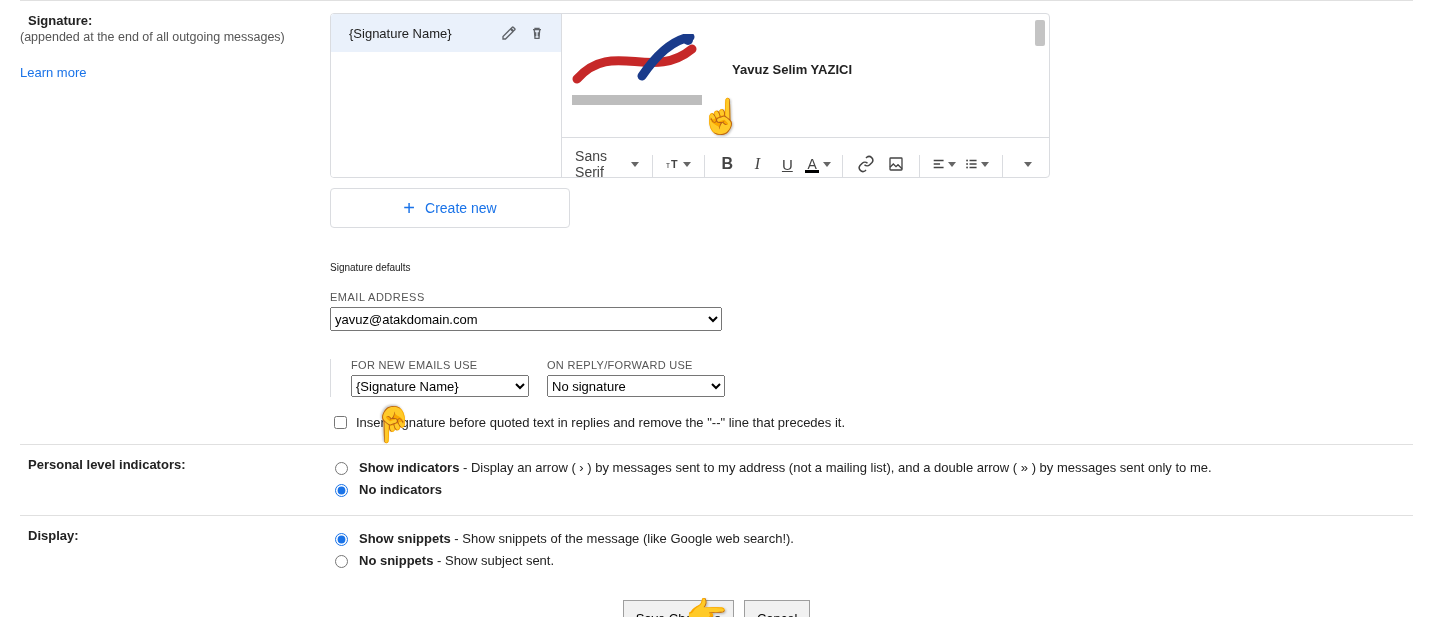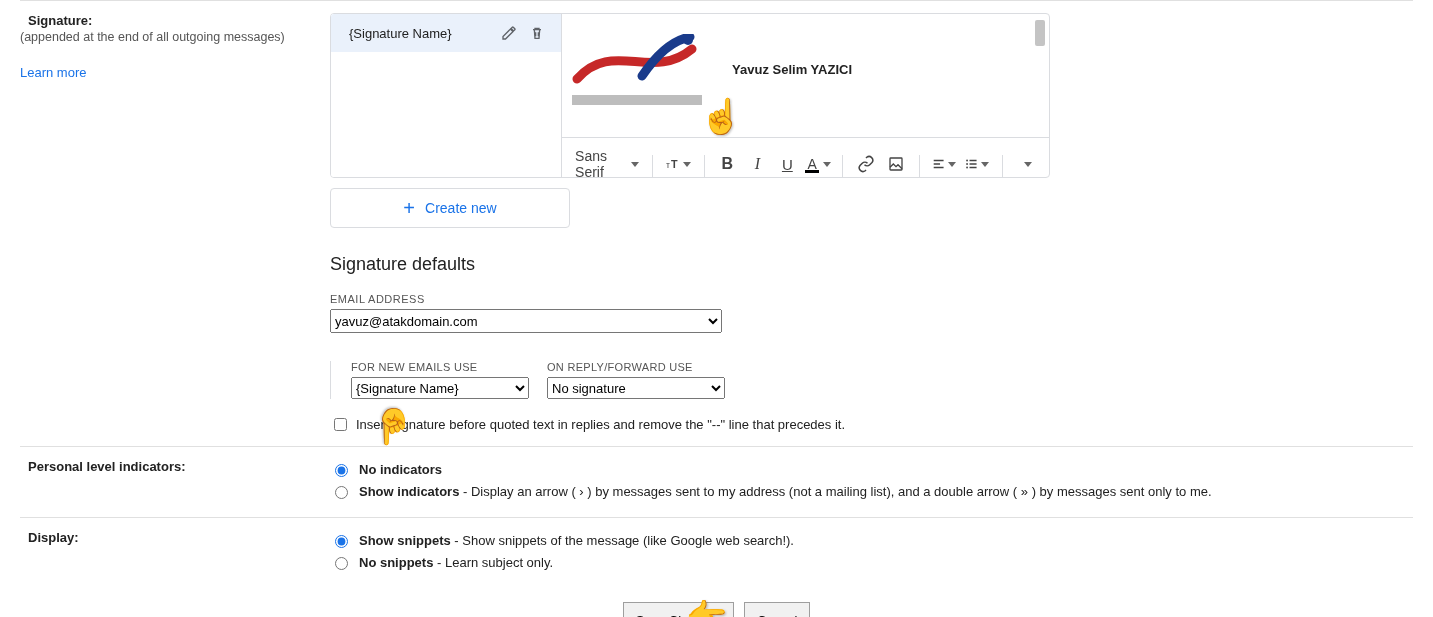--- a/index.html
+++ b/index.html
@@ -127,22 +127,22 @@
     align-items:center;
     justify-content:center;
     gap:10px;
     color:#1a73e8;
     font-size:14px;
     cursor:pointer;
     margin-top:10px;
     background:#fff;
   }
   .defaults-title{
-    margin-top:26px;
-    font-size:18px;
+    margin-top:34px;
+    font-size:10px;
   }
   .field-label{
     font-size:11px;
     letter-spacing:0.5px;
     color:#555;
     margin-top:18px;
     text-transform: uppercase;
   }
   select.wide{
     width:392px; height:24px;
@@ -345,42 +345,42 @@
     </div>
   </div>
 </div>
 
 <div class="section">
   <div class="label-col">
     <b>Personal level indicators:</b>
   </div>
   <div class="content-col">
     <div class="radio-row">
+      <input type="radio" name="pli" style="">
+      <span><b>Show indicators</b><span> - Display an arrow ( › ) by messages sent to my address (not a mailing list), and a double arrow ( » ) by messages sent only to me.</span></span>
+    </div>
+    <div class="radio-row">
       <input type="radio" name="pli" checked="" style="">
       <b>No indicators</b>
-    </div>
-    <div class="radio-row">
-      <input type="radio" name="pli" style="">
-      <span><b>Show indicators</b><span> - Display an arrow ( › ) by messages sent to my address (not a mailing list), and a double arrow ( » ) by messages sent only to me.</span></span>
     </div>
   </div>
 </div>
 
 <div class="section">
   <div class="label-col">
     <b>Display:</b>
   </div>
   <div class="content-col">
     <div class="radio-row">
       <input type="radio" name="snip" checked="" style="">
       <span><b>Show snippets</b><span> - Show snippets of the message (like Google web search!).</span></span>
     </div>
     <div class="radio-row">
       <input type="radio" name="snip" style="">
-      <span><b>No snippets</b><span> - Learn subject only.</span></span>
+      <span><b>No snippets</b><span> - Show subject sent.</span></span>
     </div>
   </div>
 </div>
 
 <div style="position:relative;">
   <div class="footer">
     <button class="btn">Save Changes</button>
     <button class="btn">Cancel</button>
   </div>
   <span class="pointer right" style="left:665px; top:-6px;"></span>

